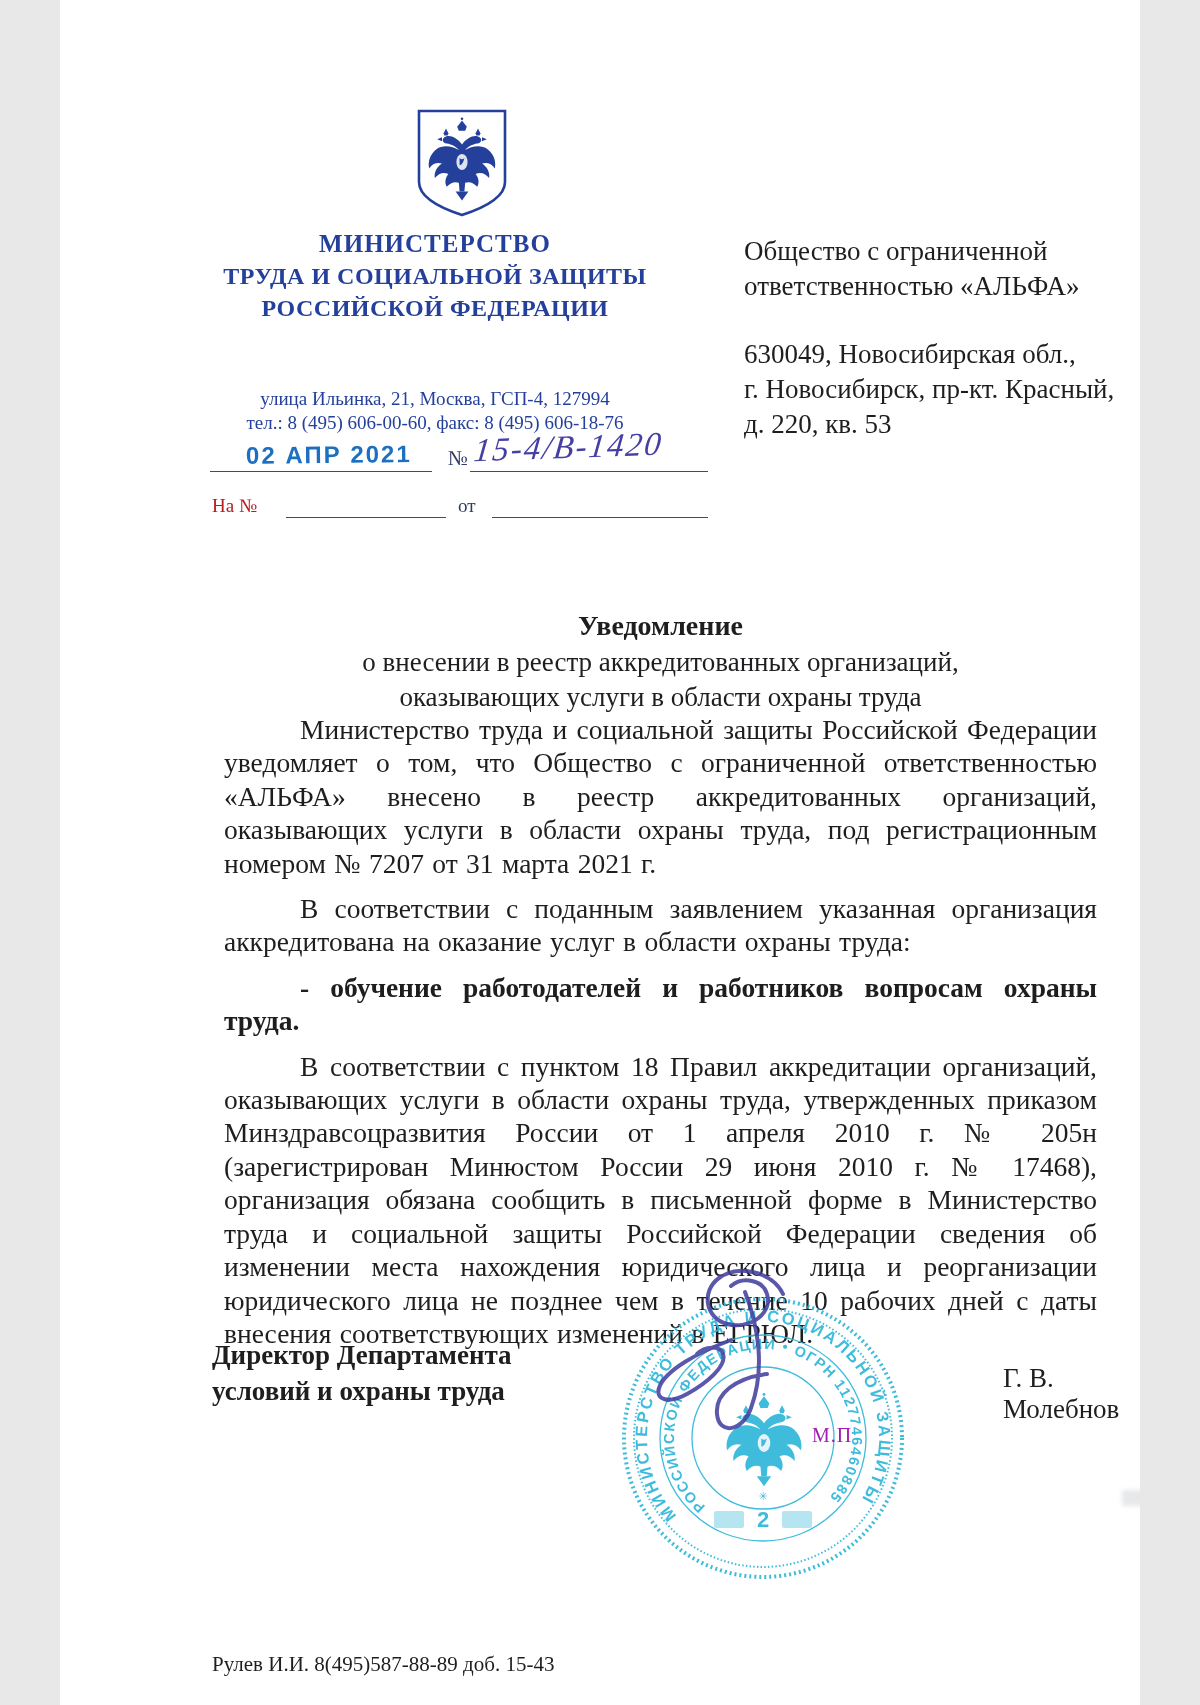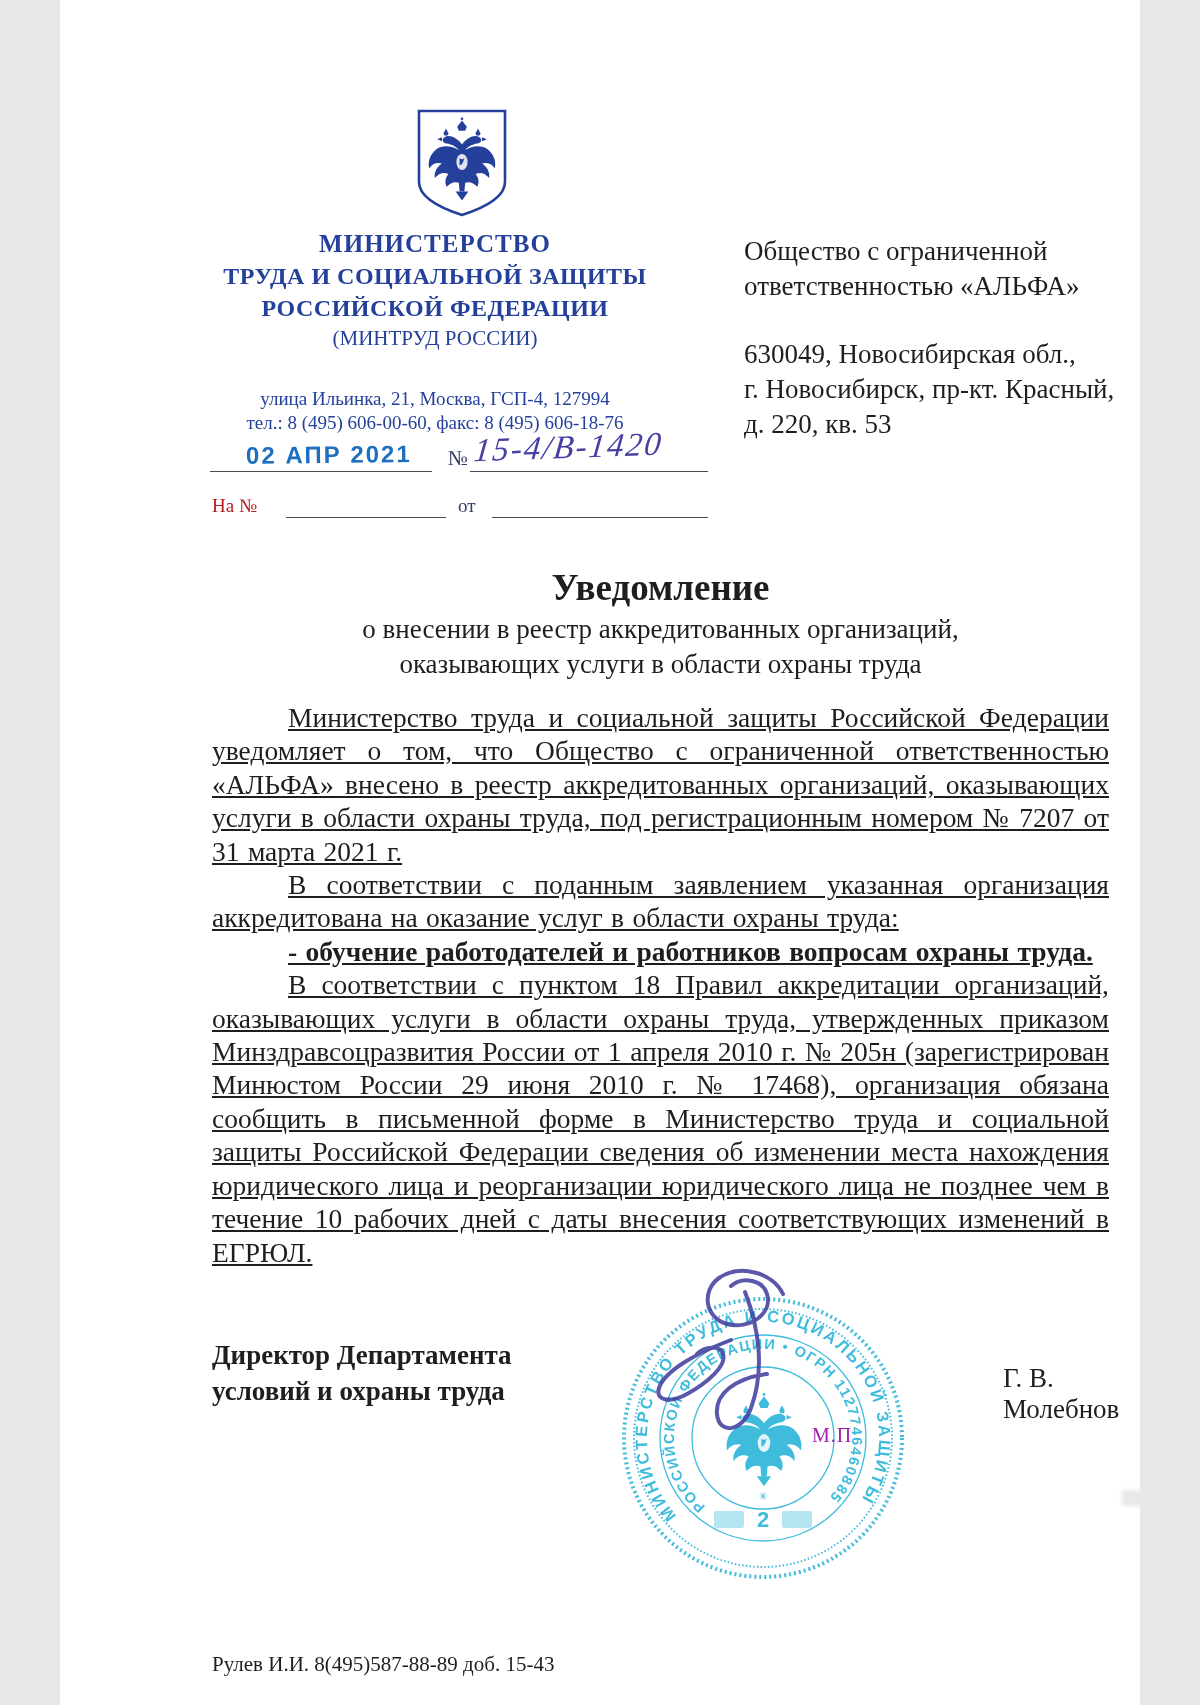--- a/index.html
+++ b/index.html
@@ -39,26 +39,26 @@
   .reply-from{ left:398px; top:495px; font-size:19px; color:#2f3b66; }
   .u3 { left:226px; top:517px; width:160px; }
   .u4 { left:432px; top:517px; width:216px; }
 
   
   .recipient { left:684px; top:234px; width:380px; font-size:27px; line-height:35px; }
   .recipient .gap { height:33px; }
 
   
   .doc-title { left:152px; top:566px; width:897px; text-align:center; }
-  .doc-title .h { font-size:37px; font-weight:bold; }
+  .doc-title .h { font-size:28px; font-weight:bold;margin-top:44px; }
   .doc-title .s { font-size:27px; line-height:35px; margin-top:3px; }
 
   
   .body-text { left:152px; top:701px; width:897px; font-size:27.5px; line-height:33.4px; text-align:justify; }
-  .body-text p { margin:0; text-indent:76px; word-spacing:1.5px;text-decoration:underline; }
+  .body-text p { margin:12px; text-indent:76px; word-spacing:1.5px; }
   .body-text p.bold { font-weight:bold; }
 
   
   .sign-pos  { left:152px; top:1337px; font-size:27px; line-height:36px;font-weight:bold; }
   .sign-name { left:943px; top:1363px; font-size:27px; }
 
   .stamp-svg { left:558px; top:1293px; width:290px; height:290px; opacity:0.92; }
   .sig-svg   { left:575px; top:1266px; width:190px; height:205px; }
   .seal-mark { left:752px; top:1424px; font-size:20px; color:#a21caf; letter-spacing:1px; }
 
@@ -98,21 +98,20 @@
 <div class="page">
 
   <svg class="abs arms" viewBox="0 0 104 118">
     <path d="M9,7 H95 V78 Q95,97 52,111 Q9,97 9,78 Z" fill="none" stroke="currentColor" stroke-width="2.6"></path>
     <use href="#eagle-def" transform="translate(12,10) scale(0.8)"></use>
   </svg>
 
   <div class="abs lh-col lh1">МИНИСТЕРСТВО</div>
   <div class="abs lh-col lh2">ТРУДА И СОЦИАЛЬНОЙ ЗАЩИТЫ</div>
   <div class="abs lh-col lh3">РОССИЙСКОЙ ФЕДЕРАЦИИ</div>
-  <div class="abs lh-col lh4">(МИНТРУД РОССИИ)</div>
   <div class="abs lh-col lh-addr">улица Ильинка, 21, Москва, ГСП-4, 127994</div>
   <div class="abs lh-col lh-phone">тел.: 8 (495) 606-00-60, факс: 8 (495) 606-18-76</div>
 
   <div class="abs date-stamp">02 АПР 2021</div>
   <div class="abs num-sign">№</div>
   <div class="abs outgoing">15-4/В-1420</div>
   <div class="abs uline u1"></div>
   <div class="abs uline u2"></div>
   <div class="abs reply-no">На №</div>
   <div class="abs reply-from">от</div>

